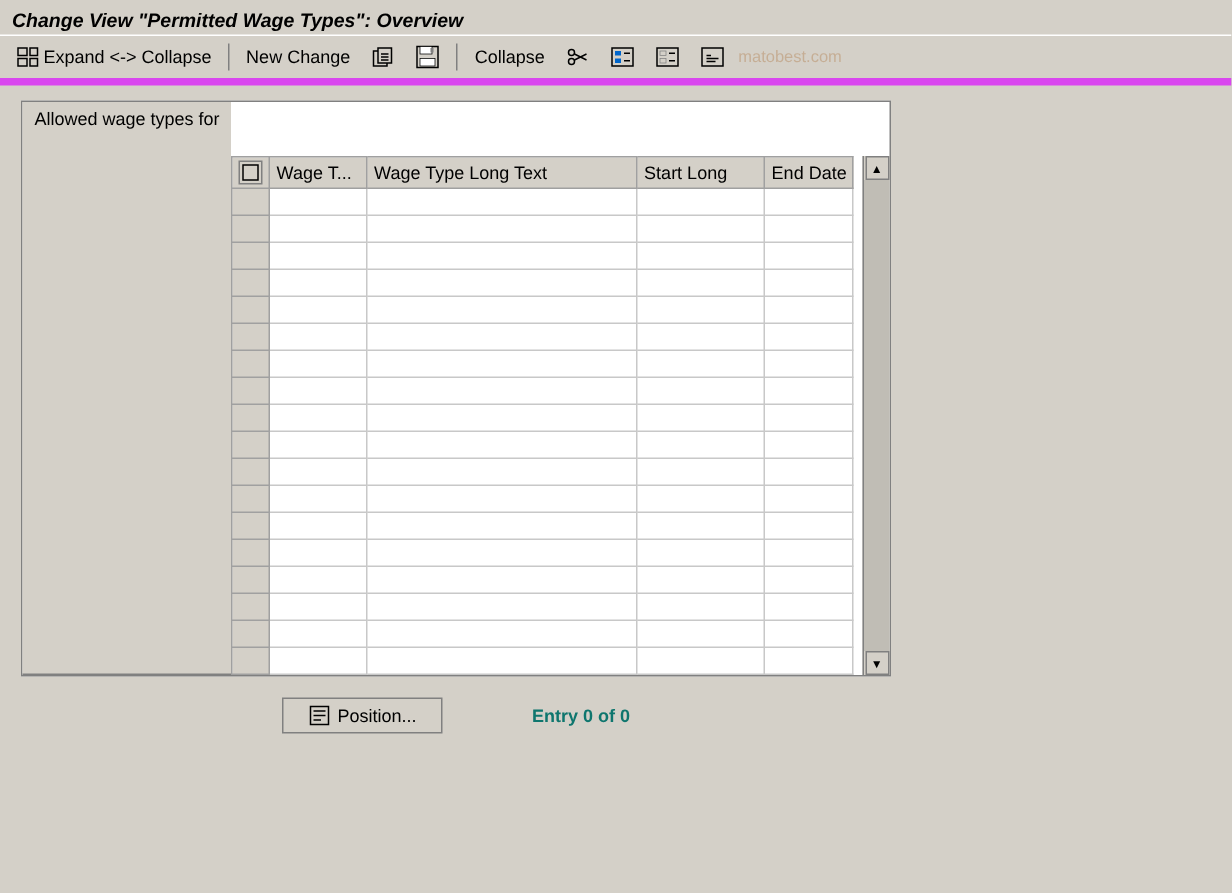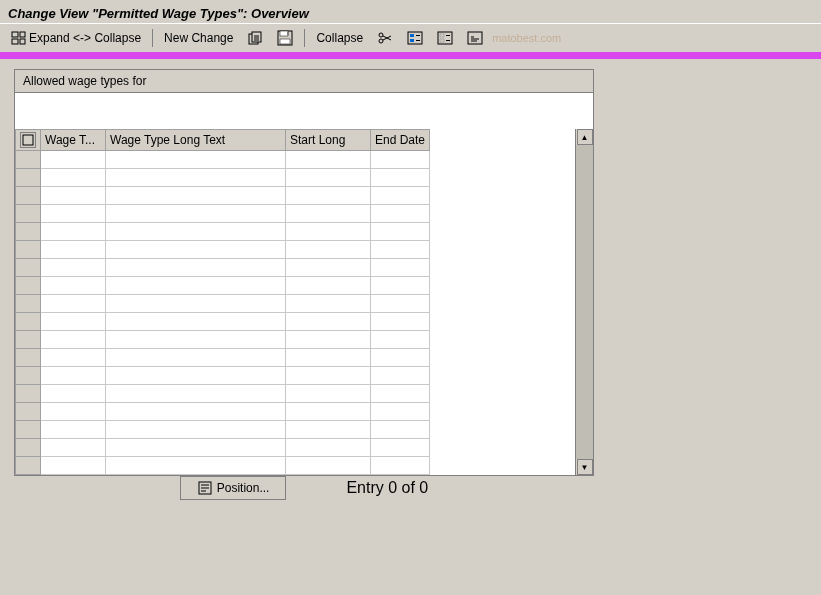--- a/index.html
+++ b/index.html
@@ -25,21 +25,21 @@
       font-style: italic;
       font-weight: bold;
       color: #000;
     }
     .toolbar {
       display: flex;
       align-items: center;
       padding: 3px 6px;
       background: #d4d0c8;
       border-top: 1px solid #fff;
-      border-bottom: 7px solid #d946ef;
+      border-bottom: 5px solid #d946ef;
       gap: 4px;
     }
     .toolbar-btn {
       display: flex;
       align-items: center;
       gap: 2px;
       padding: 2px 4px;
       background: #d4d0c8;
       border: 1px solid transparent;
       cursor: pointer;
@@ -64,21 +64,21 @@
       padding: 10px 14px;
       display: flex;
       flex-direction: column;
       align-items: flex-start;
     }
     .table-container {
       border: 1px solid #808080;
       background: #fff;
       width: 580px;
       display: flex;
-      flex-direction: column;
+      flex-direction: row;
     }
     .table-title {
       padding: 4px 8px;
       font-size: 12px;
       background: #d4d0c8;
       border-bottom: 1px solid #808080;
       font-weight: normal;
     }
     .table-wrapper {
       display: flex;
@@ -159,35 +159,37 @@
       display: flex;
       align-items: center;
       justify-content: center;
       cursor: pointer;
     }
     .bottom-area {
       display: flex;
       align-items: center;
       justify-content: center;
       gap: 60px;
+      margin-top: 14px;
       width: 580px;
     }
     .position-btn {
       display: flex;
       align-items: center;
       gap: 4px;
       border: 1px solid #808080;
       background: #d4d0c8;
       padding: 3px 16px;
       cursor: pointer;
       font-size: 12px;
     }
     .entry-info {
-      font-size: 16px;
-      color: #000000;
+      font-size: 12px;
+      color: #0f766e;
+      font-weight: bold;
     }
     .watermark {
       color: #c0a080;
       font-size: 11px;
       opacity: 0.7;
       text-align: right;
     }
     .toolbar-label {
       font-size: 12px;
     }

